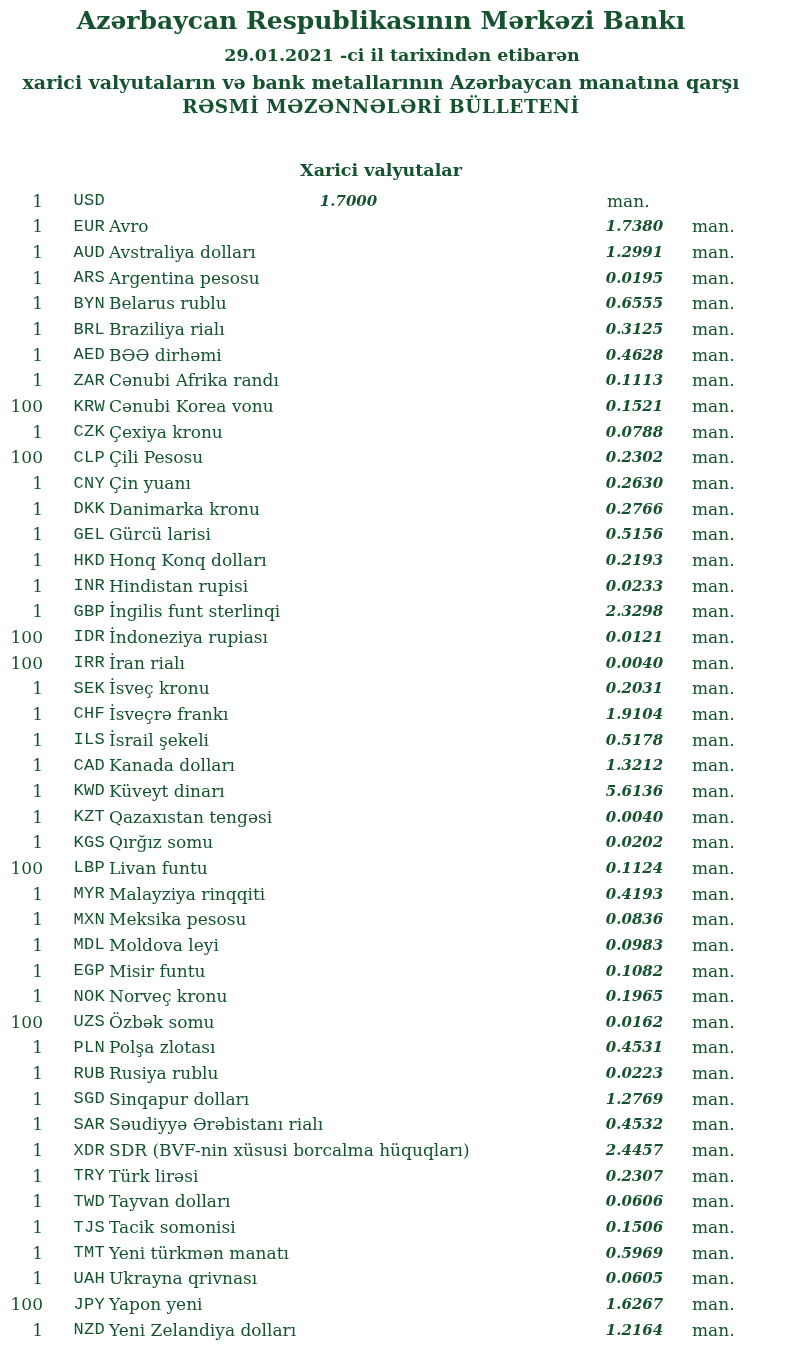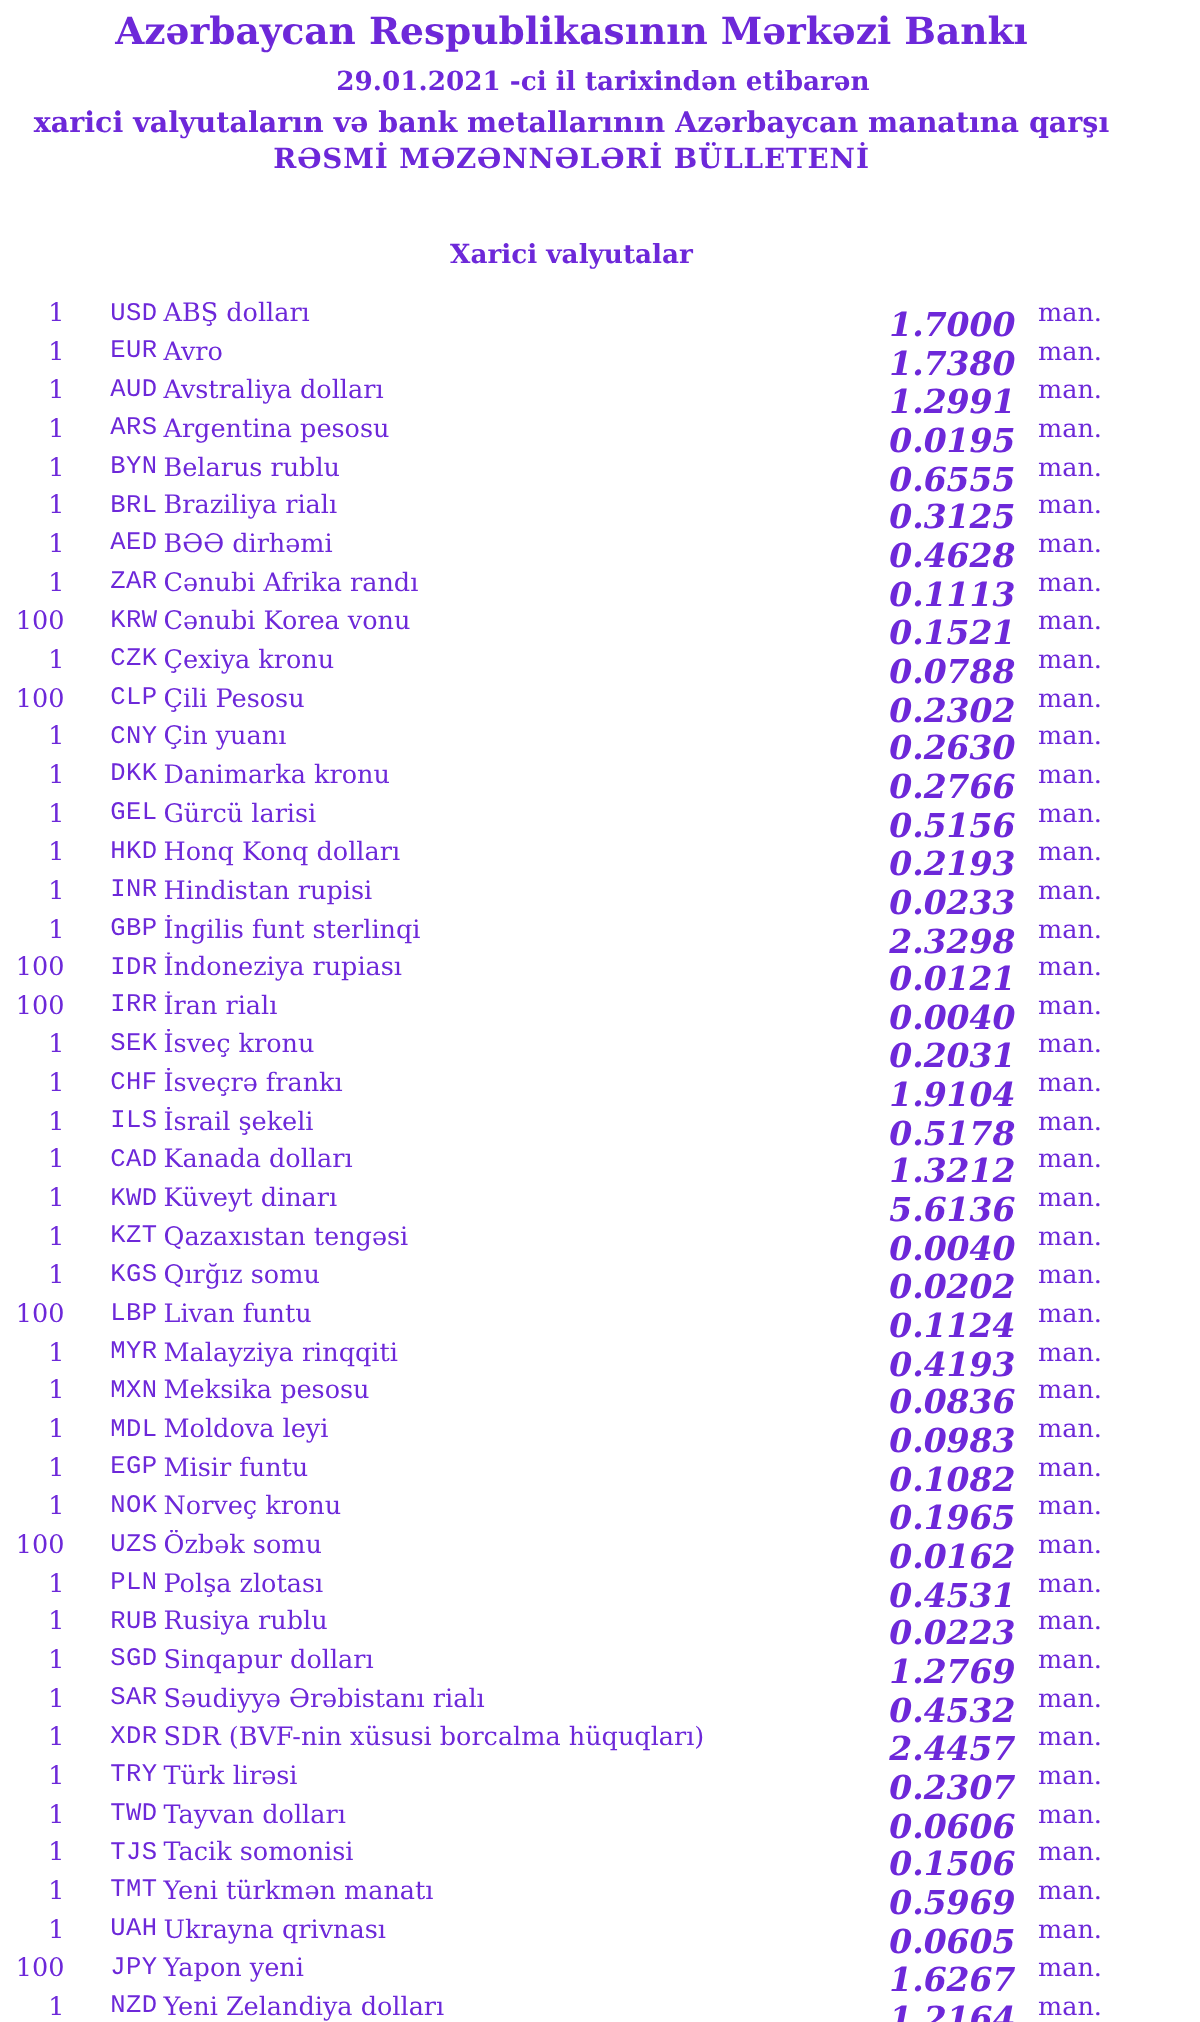--- a/index.html
+++ b/index.html
@@ -1,21 +1,21 @@
 <!DOCTYPE html>
 <html><head>
 <meta charset="utf-8">
 <style>
   html, body { margin: 0; padding: 0; background: #ffffff; }
   .page {
     position: relative;
     width: 762px;
     height: 1348px;
     background: #ffffff;
-    color: #6d28d9;
+    color: #14532d;
     font-family: "DejaVu Serif", "Liberation Serif", serif;
     overflow: hidden;
   }
   .hline {
     position: absolute;
     left: 0;
     right: 0;
     text-align: center;
     font-weight: bold;
     margin: 0;
@@ -37,37 +37,36 @@
     grid-template-columns: 43px 62px 1fr 85px 58px;
     height: 25.66px;
     align-items: center;
     padding-right: 27px;
     font-size: 17px;
     white-space: nowrap;
   }
   .qty  { text-align: right; }
   .code { text-align: right; letter-spacing: 0.3px; font-family: Liberation Mono, monospace; }
   .name { padding-left: 4px; overflow: hidden; }
-  .rate { text-align: right; font-weight: bold; font-style: italic; font-size: 22px; margin-top: 16px; }
+  .rate { text-align: center; font-weight: bold; font-style: italic; font-size: 15px; }
   .unit { padding-left: 15px; }
 </style>
 </head>
 <body>
 
 <div class="page">
   <h1 class="hline bank-name">Azərbaycan Respublikasının Mərkəzi Bankı</h1>
   <div class="hline date-line">29.01.2021 -ci il tarixindən etibarən</div>
   <div class="hline subject">xarici valyutaların və bank metallarının Azərbaycan manatına qarşı</div>
   <div class="hline bulletin">RƏSMİ MƏZƏNNƏLƏRİ BÜLLETENİ</div>
   <div class="hline section-title">Xarici valyutalar</div>
   <div class="rows">
       <div class="row">
     <span class="qty">1</span>
     <span class="code">USD</span>
-    <span class="name">ABŞ dolları</span>
     <span class="rate">1.7000</span>
     <span class="unit">man.</span>
   </div>
       <div class="row">
     <span class="qty">1</span>
     <span class="code">EUR</span>
     <span class="name">Avro</span>
     <span class="rate">1.7380</span>
     <span class="unit">man.</span>
   </div>

